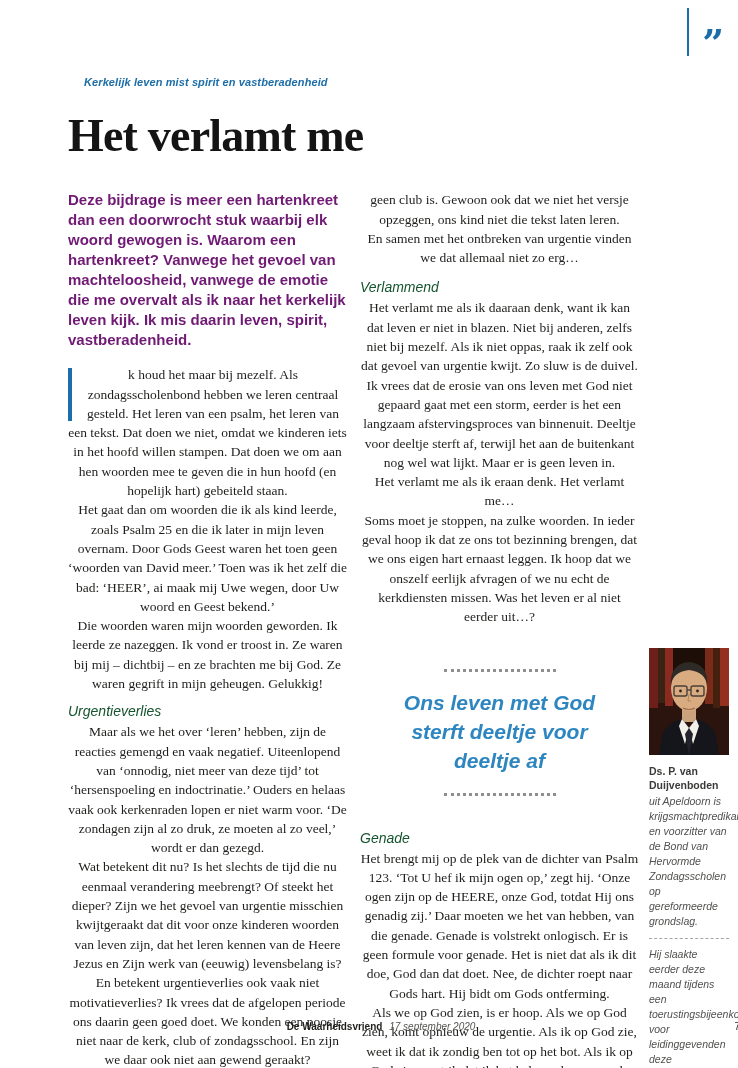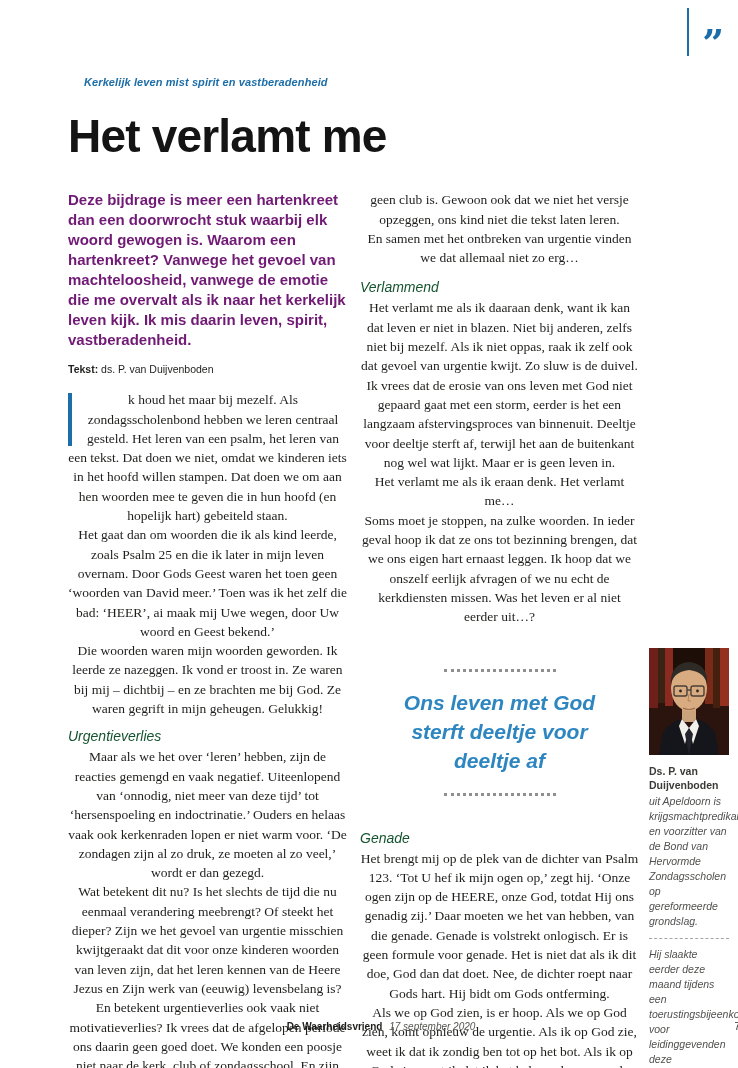--- a/index.html
+++ b/index.html
@@ -25,21 +25,21 @@
   .content { position:absolute; left:68px; top:76px; width:646px; }
 
   .kicker {
     color:#1c6ea9; font-style:italic; font-size:11px; font-weight:700;
     letter-spacing:0.1px;
     margin-left:16px;
   }
   .title {
     margin:24px 0 0 0;
     font-size:46px; line-height:1.05; font-weight:bold;
-    letter-spacing:-0.8px; color:#141414;
+    letter-spacing:-0.8px; color:#141414;font-family:Liberation Serif, serif;
   }
 
   .cols { display:flex; margin-top:30px; }
   .col-left  { width:279px; margin-right:13px; flex:none; }
   .col-right { width:279px; margin-right:10px; flex:none; }
   .sidebar   { width:80px; flex:none; margin-top:458px; }
 
   .intro {
     color:#701a75; font-weight:bold;
     font-size:15px; line-height:20px;
@@ -100,24 +100,20 @@
 
   <div class="content">
 
     <div class="kicker">Kerkelijk leven mist spirit en vastberadenheid</div>
     <h1 class="title">Het verlamt me</h1>
 
     <div class="cols">
 
       <div class="col-left">
         <div class="intro">Deze bijdrage is meer een hartenkreet dan een doorwrocht stuk waarbij elk woord gewogen is. Waarom een hartenkreet? Vanwege het gevoel van machteloosheid, vanwege de emotie die me overvalt als ik naar het kerkelijk leven kijk. Ik mis daarin leven, spirit, vastberadenheid.</div>
-        <div class="byline">
-          <span class="lbl">Tekst:</span>
-          <span>ds. P. van Duijvenboden</span>
-        </div>
 
         <div class="bodytext">
           <p><span class="dropbar"></span><span>k houd het maar bij mezelf. Als zondagsscholenbond hebben we leren centraal gesteld. Het leren van een psalm, het leren van een tekst. Dat doen we niet, omdat we kinderen iets in het hoofd willen stampen. Dat doen we om aan hen woorden mee te geven die in hun hoofd (en hopelijk hart) gebeiteld staan.</span></p>
           <p>Het gaat dan om woorden die ik als kind leerde, zoals Psalm 25 en die ik later in mijn leven overnam. Door Gods Geest waren het toen geen ‘woorden van David meer.’ Toen was ik het zelf die bad: ‘HEER’, ai maak mij Uwe wegen, door Uw woord en Geest bekend.’</p>
           <p>Die woorden waren mijn woorden geworden. Ik leerde ze nazeggen. Ik vond er troost in. Ze waren bij mij – dichtbij – en ze brachten me bij God. Ze waren gegrift in mijn geheugen. Gelukkig!</p>
           <div class="subhead">Urgentieverlies</div>
           <p>Maar als we het over ‘leren’ hebben, zijn de reacties gemengd en vaak negatief. Uiteenlopend van ‘onnodig, niet meer van deze tijd’ tot ‘hersenspoeling en indoctrinatie.’ Ouders en helaas vaak ook kerkenraden lopen er niet warm voor. ‘De zondagen zijn al zo druk, ze moeten al zo veel,’ wordt er dan gezegd.</p>
           <p>Wat betekent dit nu? Is het slechts de tijd die nu eenmaal verandering meebrengt? Of steekt het dieper? Zijn we het gevoel van urgentie misschien kwijtgeraakt dat dit voor onze kinderen woorden van leven zijn, dat het leren kennen van de Heere Jezus en Zijn werk van (eeuwig) levensbelang is?</p>
           <p>En betekent urgentieverlies ook vaak niet motivatieverlies? Ik vrees dat de afgelopen periode ons daarin geen goed doet. We konden een poosje niet naar de kerk, club of zondagsschool. En zijn we daar ook niet aan gewend geraakt?</p>
 

